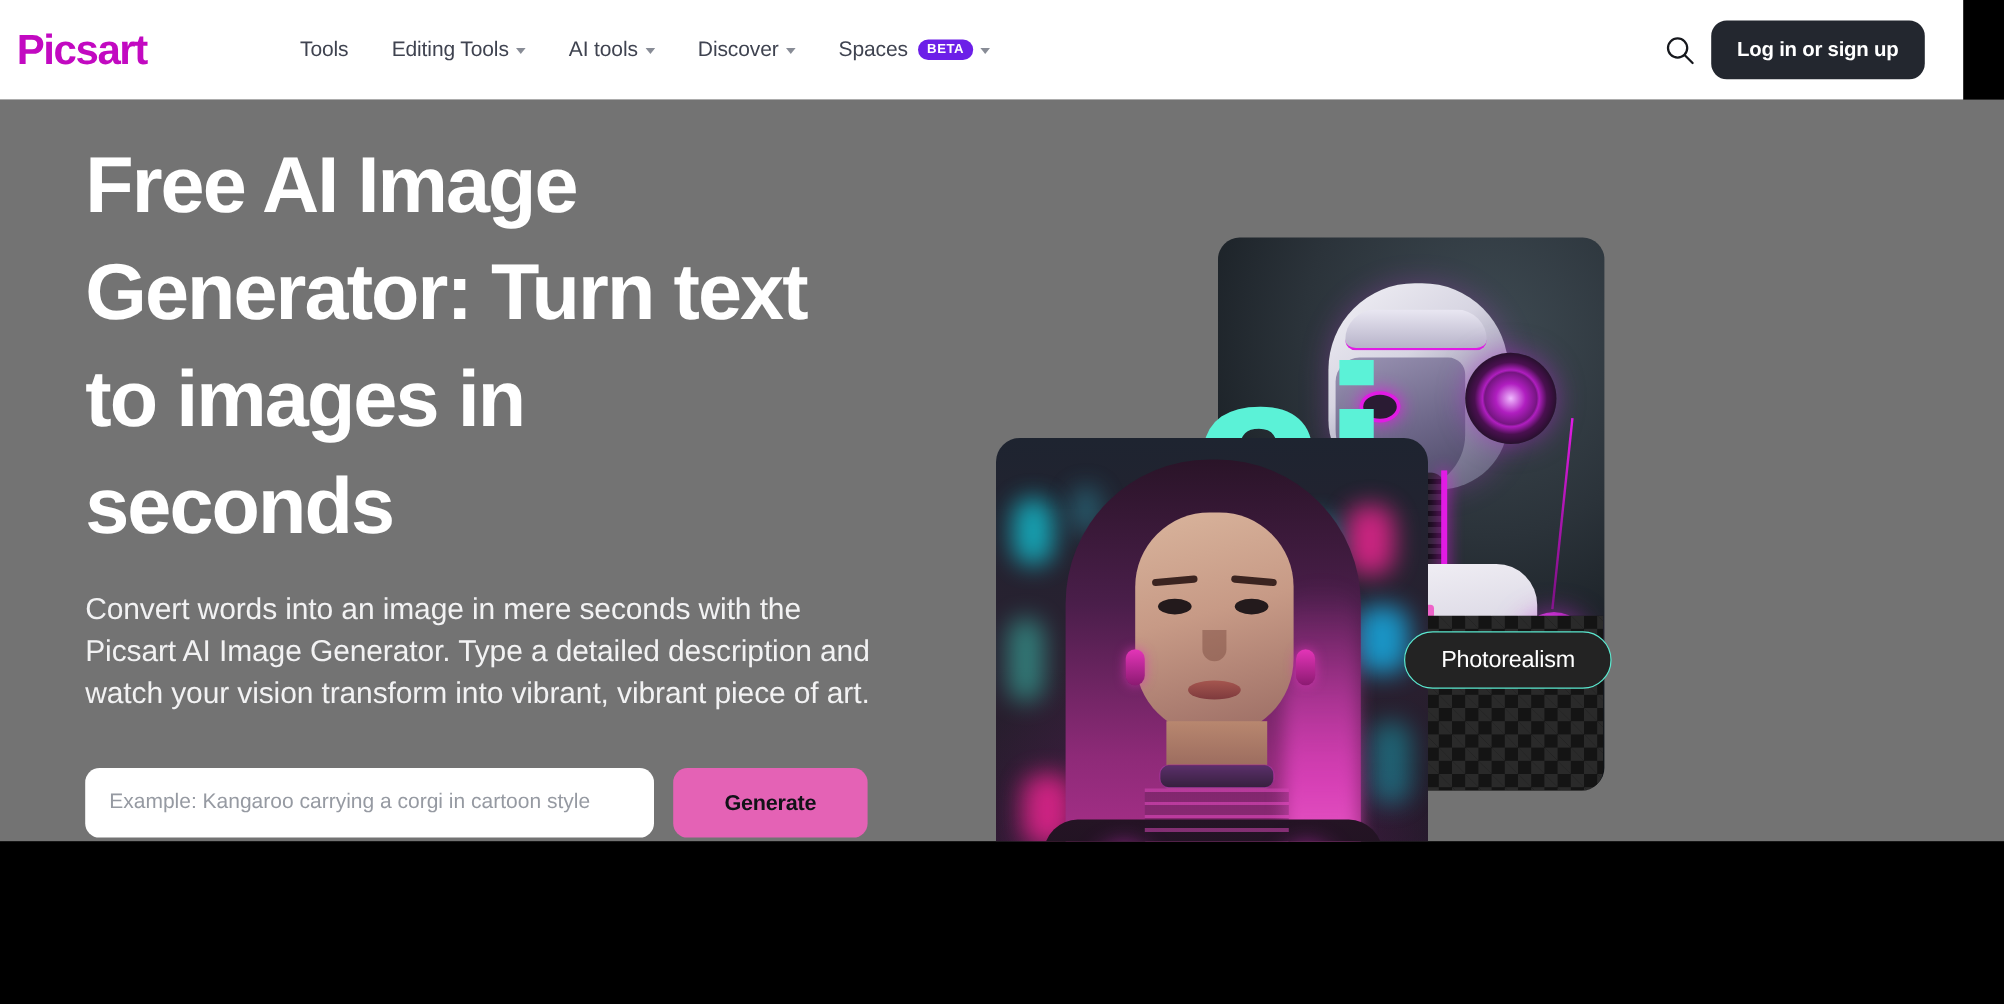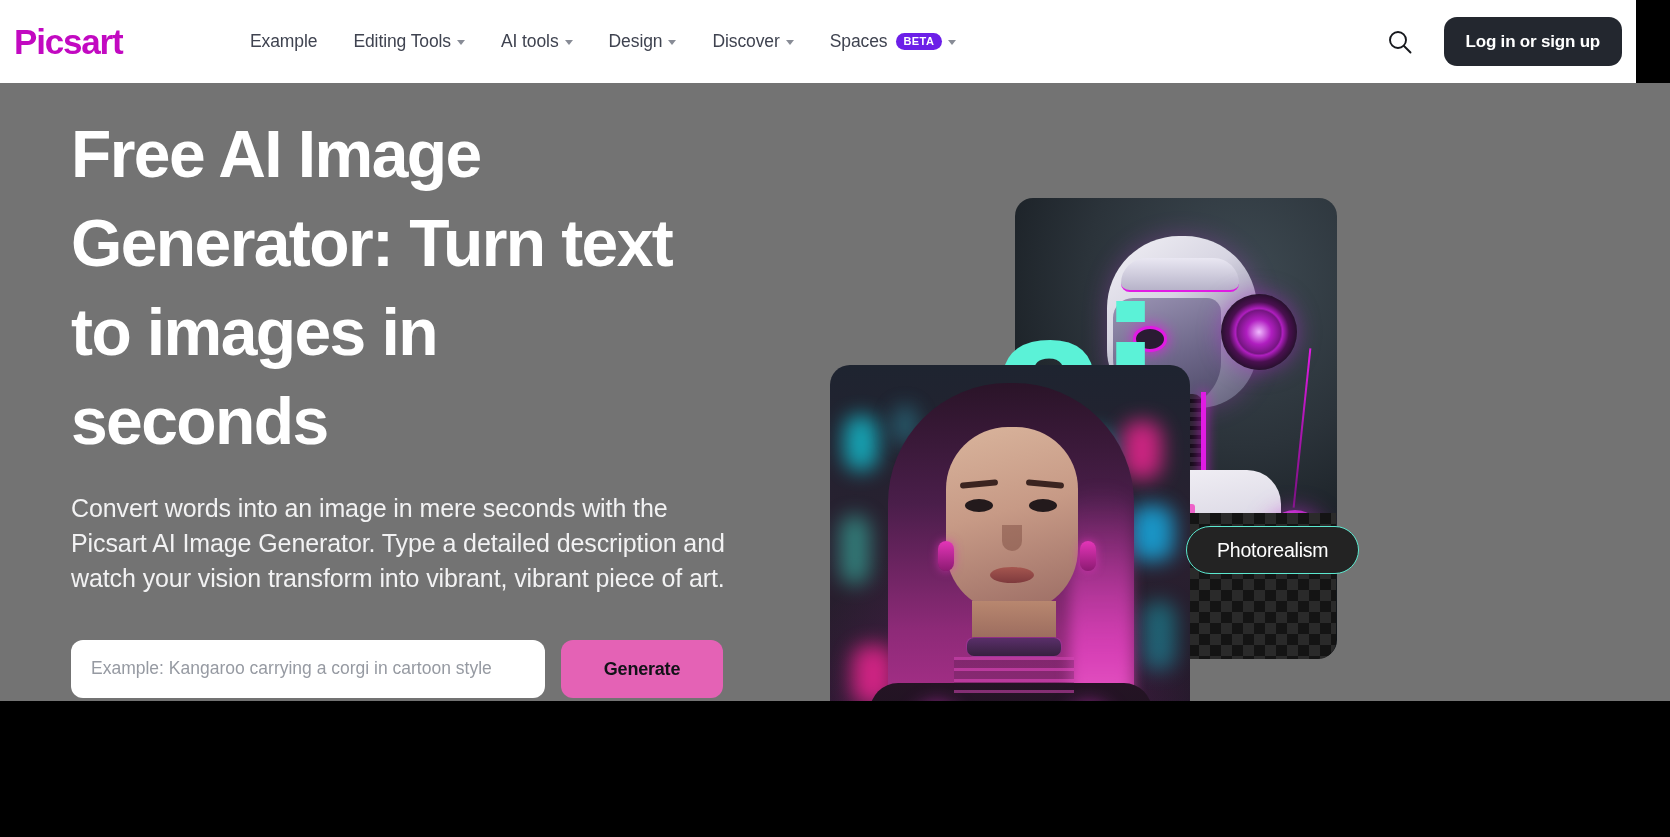--- a/index.html
+++ b/index.html
@@ -99,21 +99,21 @@
     width: 36px;
     height: 36px;
     display: flex;
     align-items: center;
     justify-content: center;
     cursor: pointer;
   }
 
   #login-button {
     position: absolute;
-    right: 14px;
+    right: 32px;
     top: 17px;
     height: 49px;
     padding: 0 22px;
     border-radius: 13px;
     background: #23272F;
     color: #ffffff;
     font-size: 17px;
     font-weight: bold;
     letter-spacing: -0.2px;
     display: flex;
@@ -467,21 +467,21 @@
   #orb2 { left: 238px; top: 340px; width: 42px; height: 42px; }
   #orb3 { left: 54px;  top: 410px; width: 30px; height: 30px; }
   #orb4 { left: 272px; top: 408px; width: 30px; height: 30px; }
   #orb5 { left: 120px; top: 434px; width: 26px; height: 26px; }
   #orb6 { left: 214px; top: 436px; width: 26px; height: 26px; }
   #orb7 { left: 168px; top: 452px; width: 22px; height: 22px; }
 
   
   #photorealism-pill {
     position: absolute;
-    left: 366px;
+    left: 350px;
     top: 443px;
     height: 48px;
     padding: 0 30px;
     display: flex;
     align-items: center;
     justify-content: center;
     border-radius: 24px;
     background: #232323;
     border: 1.6px solid #5BE9D0;
     color: #ffffff;
@@ -499,38 +499,34 @@
 
   <header id="header">
 
     <a id="logo">
       <span class="logo-text">Picsart</span>
     </a>
 
     <nav id="mainnav">
 
       <div class="nav-item">
-        <span>Example</span>
+        <span>Tools</span>
       </div>
 
       <div class="nav-item">
         <span>Editing Tools</span>
         <span class="caret"></span>
       </div>
 
       <div class="nav-item">
         <span>AI tools</span>
         <span class="caret"></span>
       </div>
 
 
-      <div class="nav-item">
-        <span>Design</span>
-        <span class="caret"></span>
-      </div>
 
       <div class="nav-item">
         <span>Discover</span>
         <span class="caret"></span>
       </div>
 
       <div class="nav-item">
         <span>Spaces</span>
         <span class="beta-badge">BETA</span>
         <span class="caret"></span>

